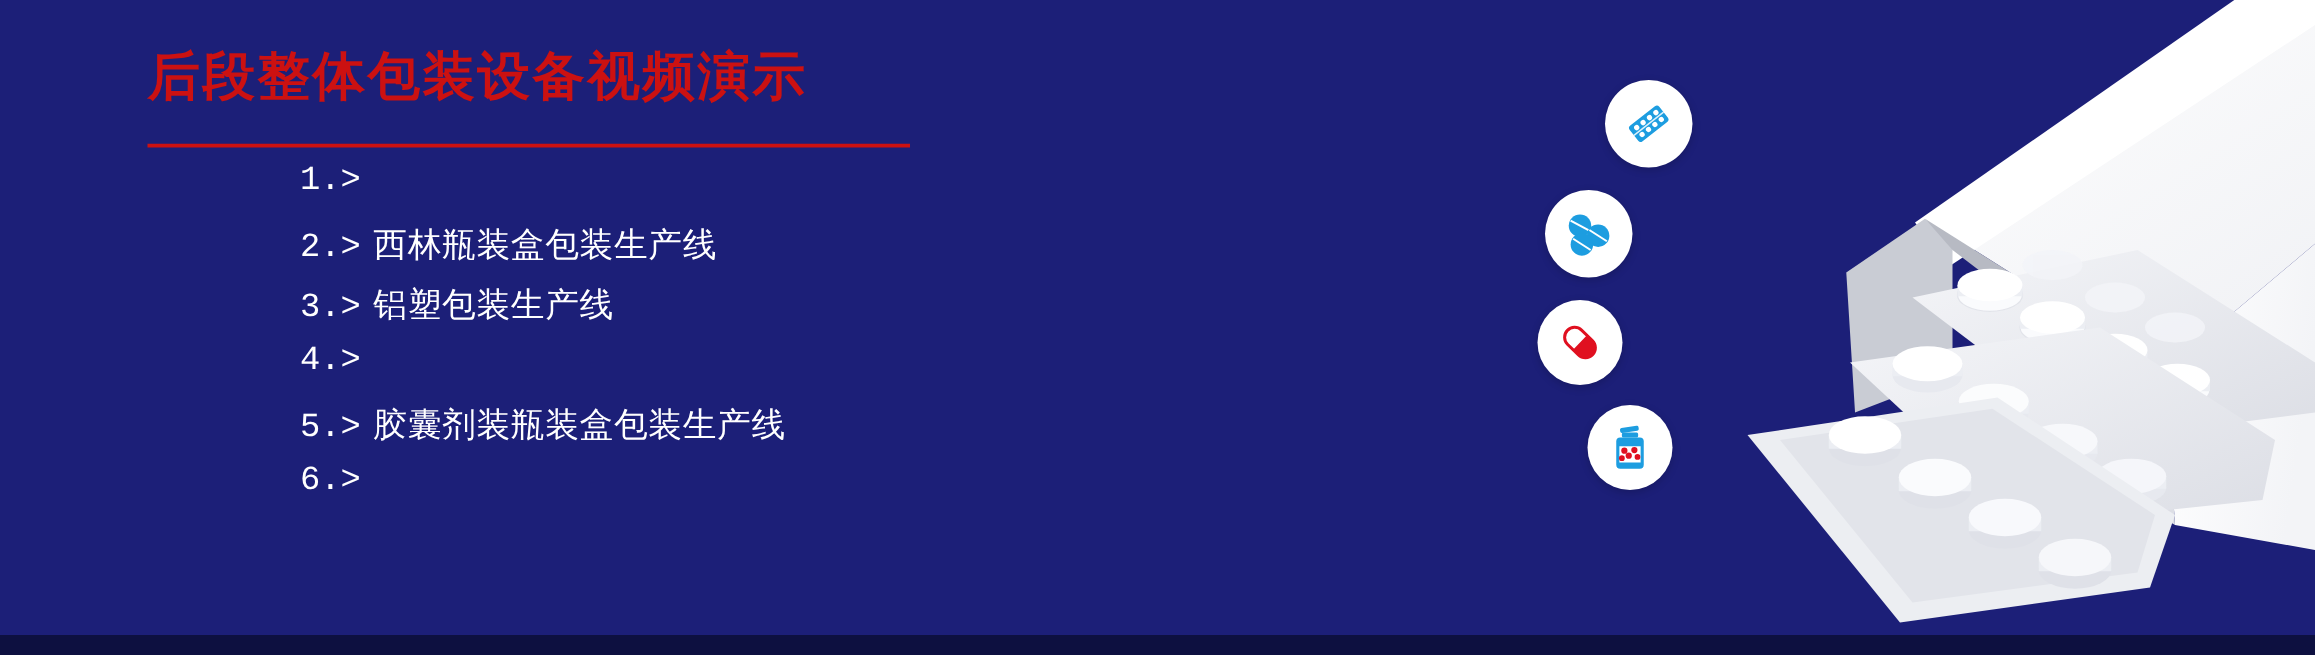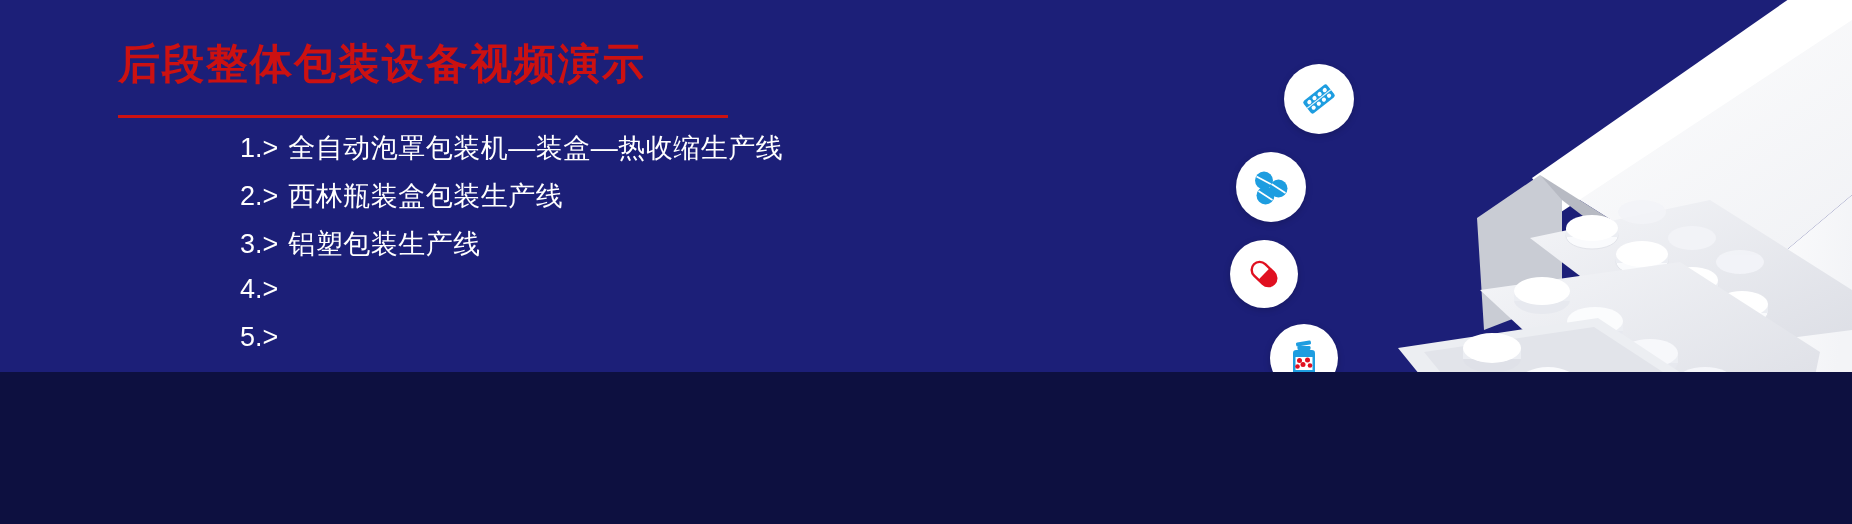--- a/index.html
+++ b/index.html
@@ -3,24 +3,24 @@
 <meta charset="utf-8">
 <style>
   html, body {
     margin: 0;
     padding: 0;
     background: #0d1040;
   }
   #banner {
     position: relative;
     width: 1852px;
-    height: 372px;
+    height: 508px;
     overflow: hidden;
     background: #1c1f78;
-    font-family: Liberation Sans, sans-serif;
+    font-family: Liberation Mono, monospace;
     -webkit-font-smoothing: antialiased;
   }
 
   
   #text-block {
     position: absolute;
     left: 0;
     top: 0;
     width: 980px;
     height: 524px;
@@ -105,35 +105,35 @@
 
   <div id="text-block">
 
     <div id="headline">后段整体包装设备视频演示</div>
 
     <div id="headline-rule"></div>
 
     <ul id="item-list">
       <li>
         <span class="li-index">1.&gt;</span>
-        <span class="li-label">全自动泡罩包装机—装盒—热收缩生产线</span>
       </li>
       <li>
         <span class="li-index">2.&gt;</span>
         <span class="li-label">西林瓶装盒包装生产线</span>
       </li>
       <li>
         <span class="li-index">3.&gt;</span>
         <span class="li-label">铝塑包装生产线</span>
       </li>
       <li>
         <span class="li-index">4.&gt;</span>
       </li>
       <li>
         <span class="li-index">5.&gt;</span>
+        <span class="li-label">胶囊剂装瓶装盒包装生产线</span>
       </li>
       <li>
         <span class="li-index">6.&gt;</span>
       </li>
     </ul>
   </div>
 
   <div class="pill-badge" id="badge-blister">
     <svg width="46" height="46" viewBox="0 0 46 46">
       <g transform="rotate(-38 23 23)">

